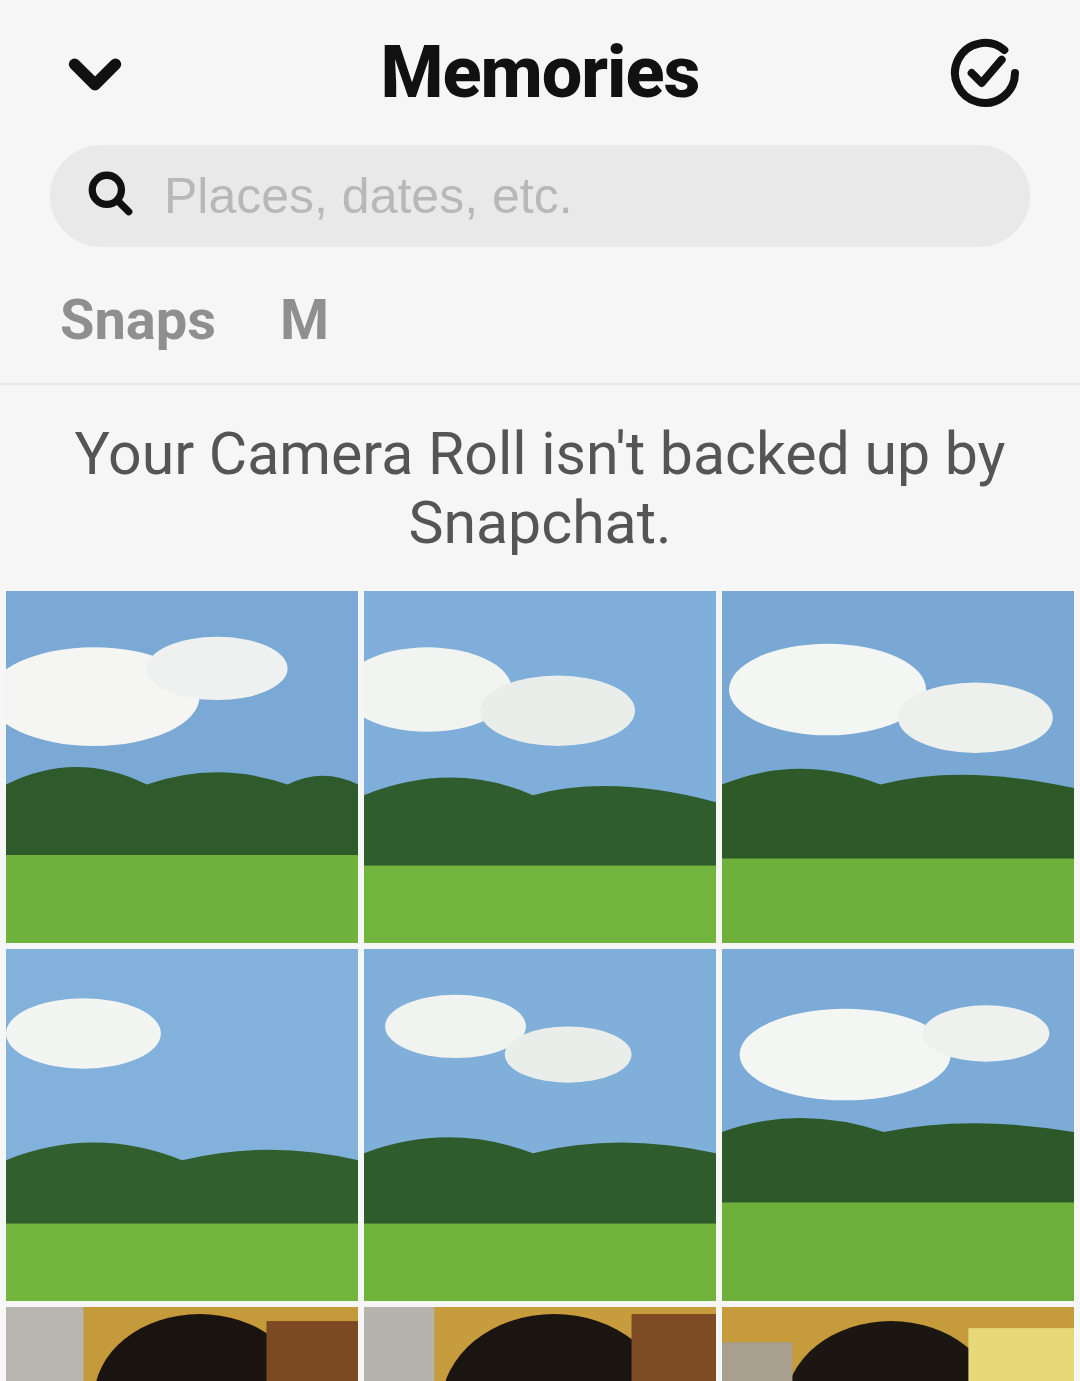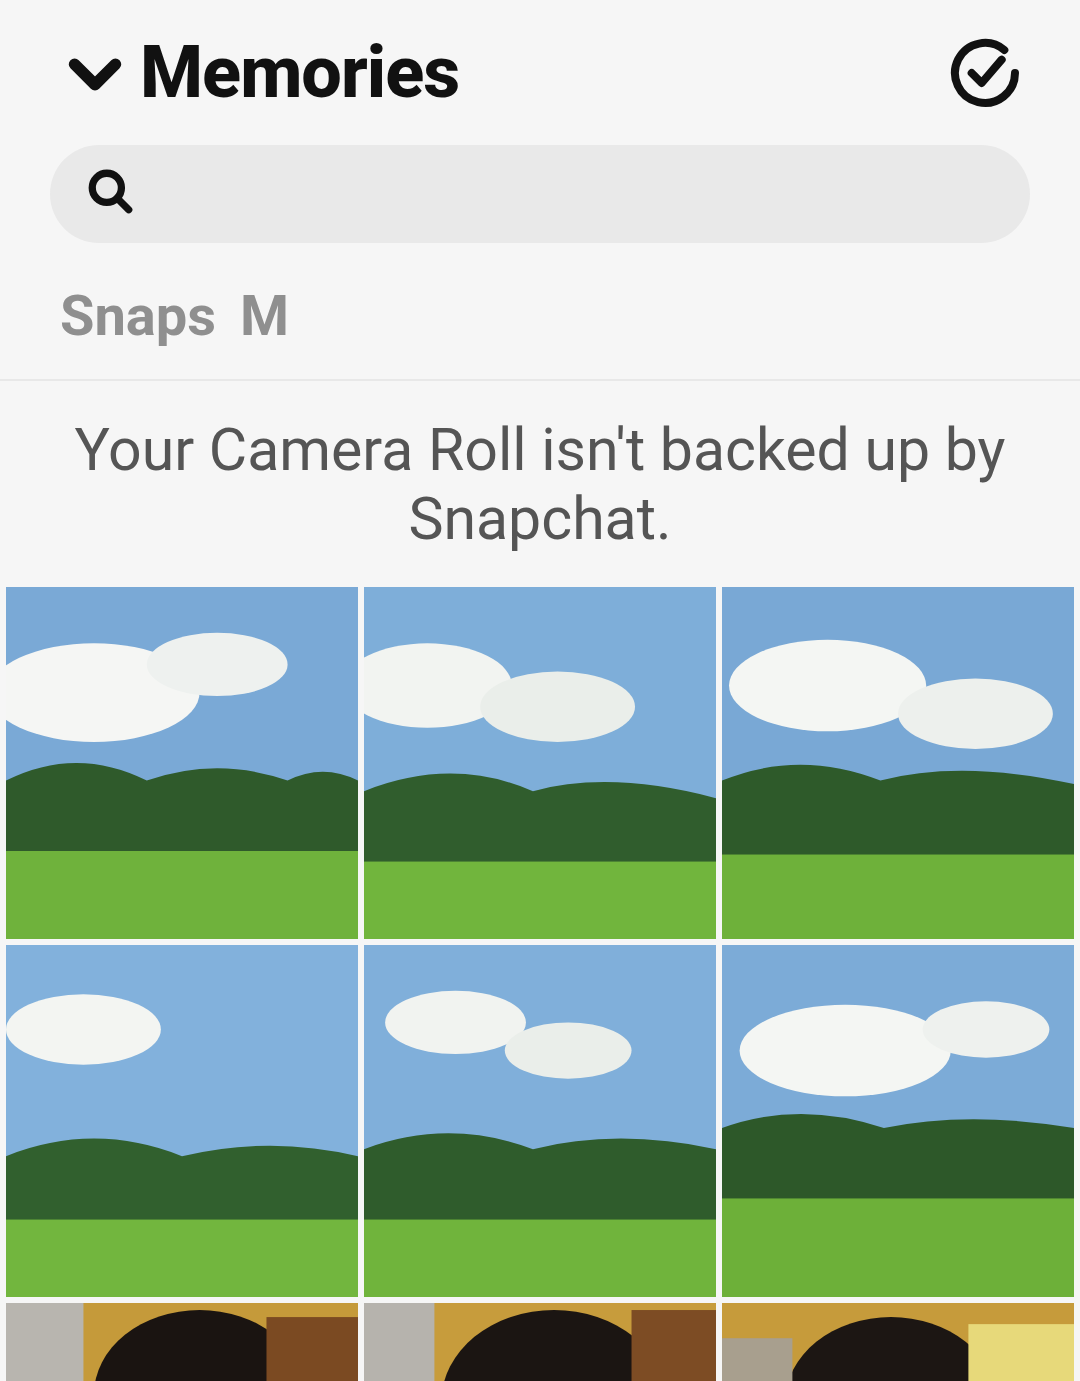--- a/index.html
+++ b/index.html
@@ -11,21 +11,21 @@
   }
 
   .header {
     display: flex;
     align-items: center;
     justify-content: space-between;
     padding: 30px 50px 20px 50px;
   }
   .header .title {
     flex: 1;
-    text-align: left;
+    text-align: center;
     font-size: 72px;
     font-weight: 800;
     color: #111;
     letter-spacing: -1px;
   }
   .chevron-down svg { width: 70px; height: 70px; }
   .select-btn svg { width: 80px; height: 80px; }
   .icon-wrap { width: 90px; display: flex; justify-content: center; align-items: center; }
 
   .search-wrap {
@@ -48,21 +48,21 @@
     flex: 1;
     outline: none;
   }
   .search-input::placeholder { color: #b8b8b8; }
 
   .tabs {
     display: flex;
     align-items: flex-start;
     padding: 20px 60px 0 60px;
     border-bottom: 2px solid #e8e8e8;
-    gap: 24px;
+    gap: 64px;
     overflow: hidden;
     white-space: nowrap;
   }
   .tab {
     font-size: 56px;
     font-weight: 700;
     color: #8f8f8f;
     padding-bottom: 30px;
     position: relative;
     cursor: pointer;
@@ -119,20 +119,21 @@
 </div>
 
 <div class="search-wrap">
   <div class="search-bar">
     <span class="search-icon">
       <svg viewBox="0 0 24 24" fill="none" stroke="#111" stroke-width="3.5" stroke-linecap="round" stroke-linejoin="round">
         <circle cx="10" cy="10" r="7"></circle>
         <line x1="20.5" y1="20.5" x2="15" y2="15"></line>
       </svg>
     </span>
+    <input class="search-input" type="text" placeholder="Places, dates, etc." style="">
   </div>
 </div>
 
 <div class="tabs">
   <div class="tab">Snaps</div>
   <div class="tab">M</div>
 </div>
 
 <div class="notice">Your Camera Roll isn't backed up by Snapchat.</div>
 

